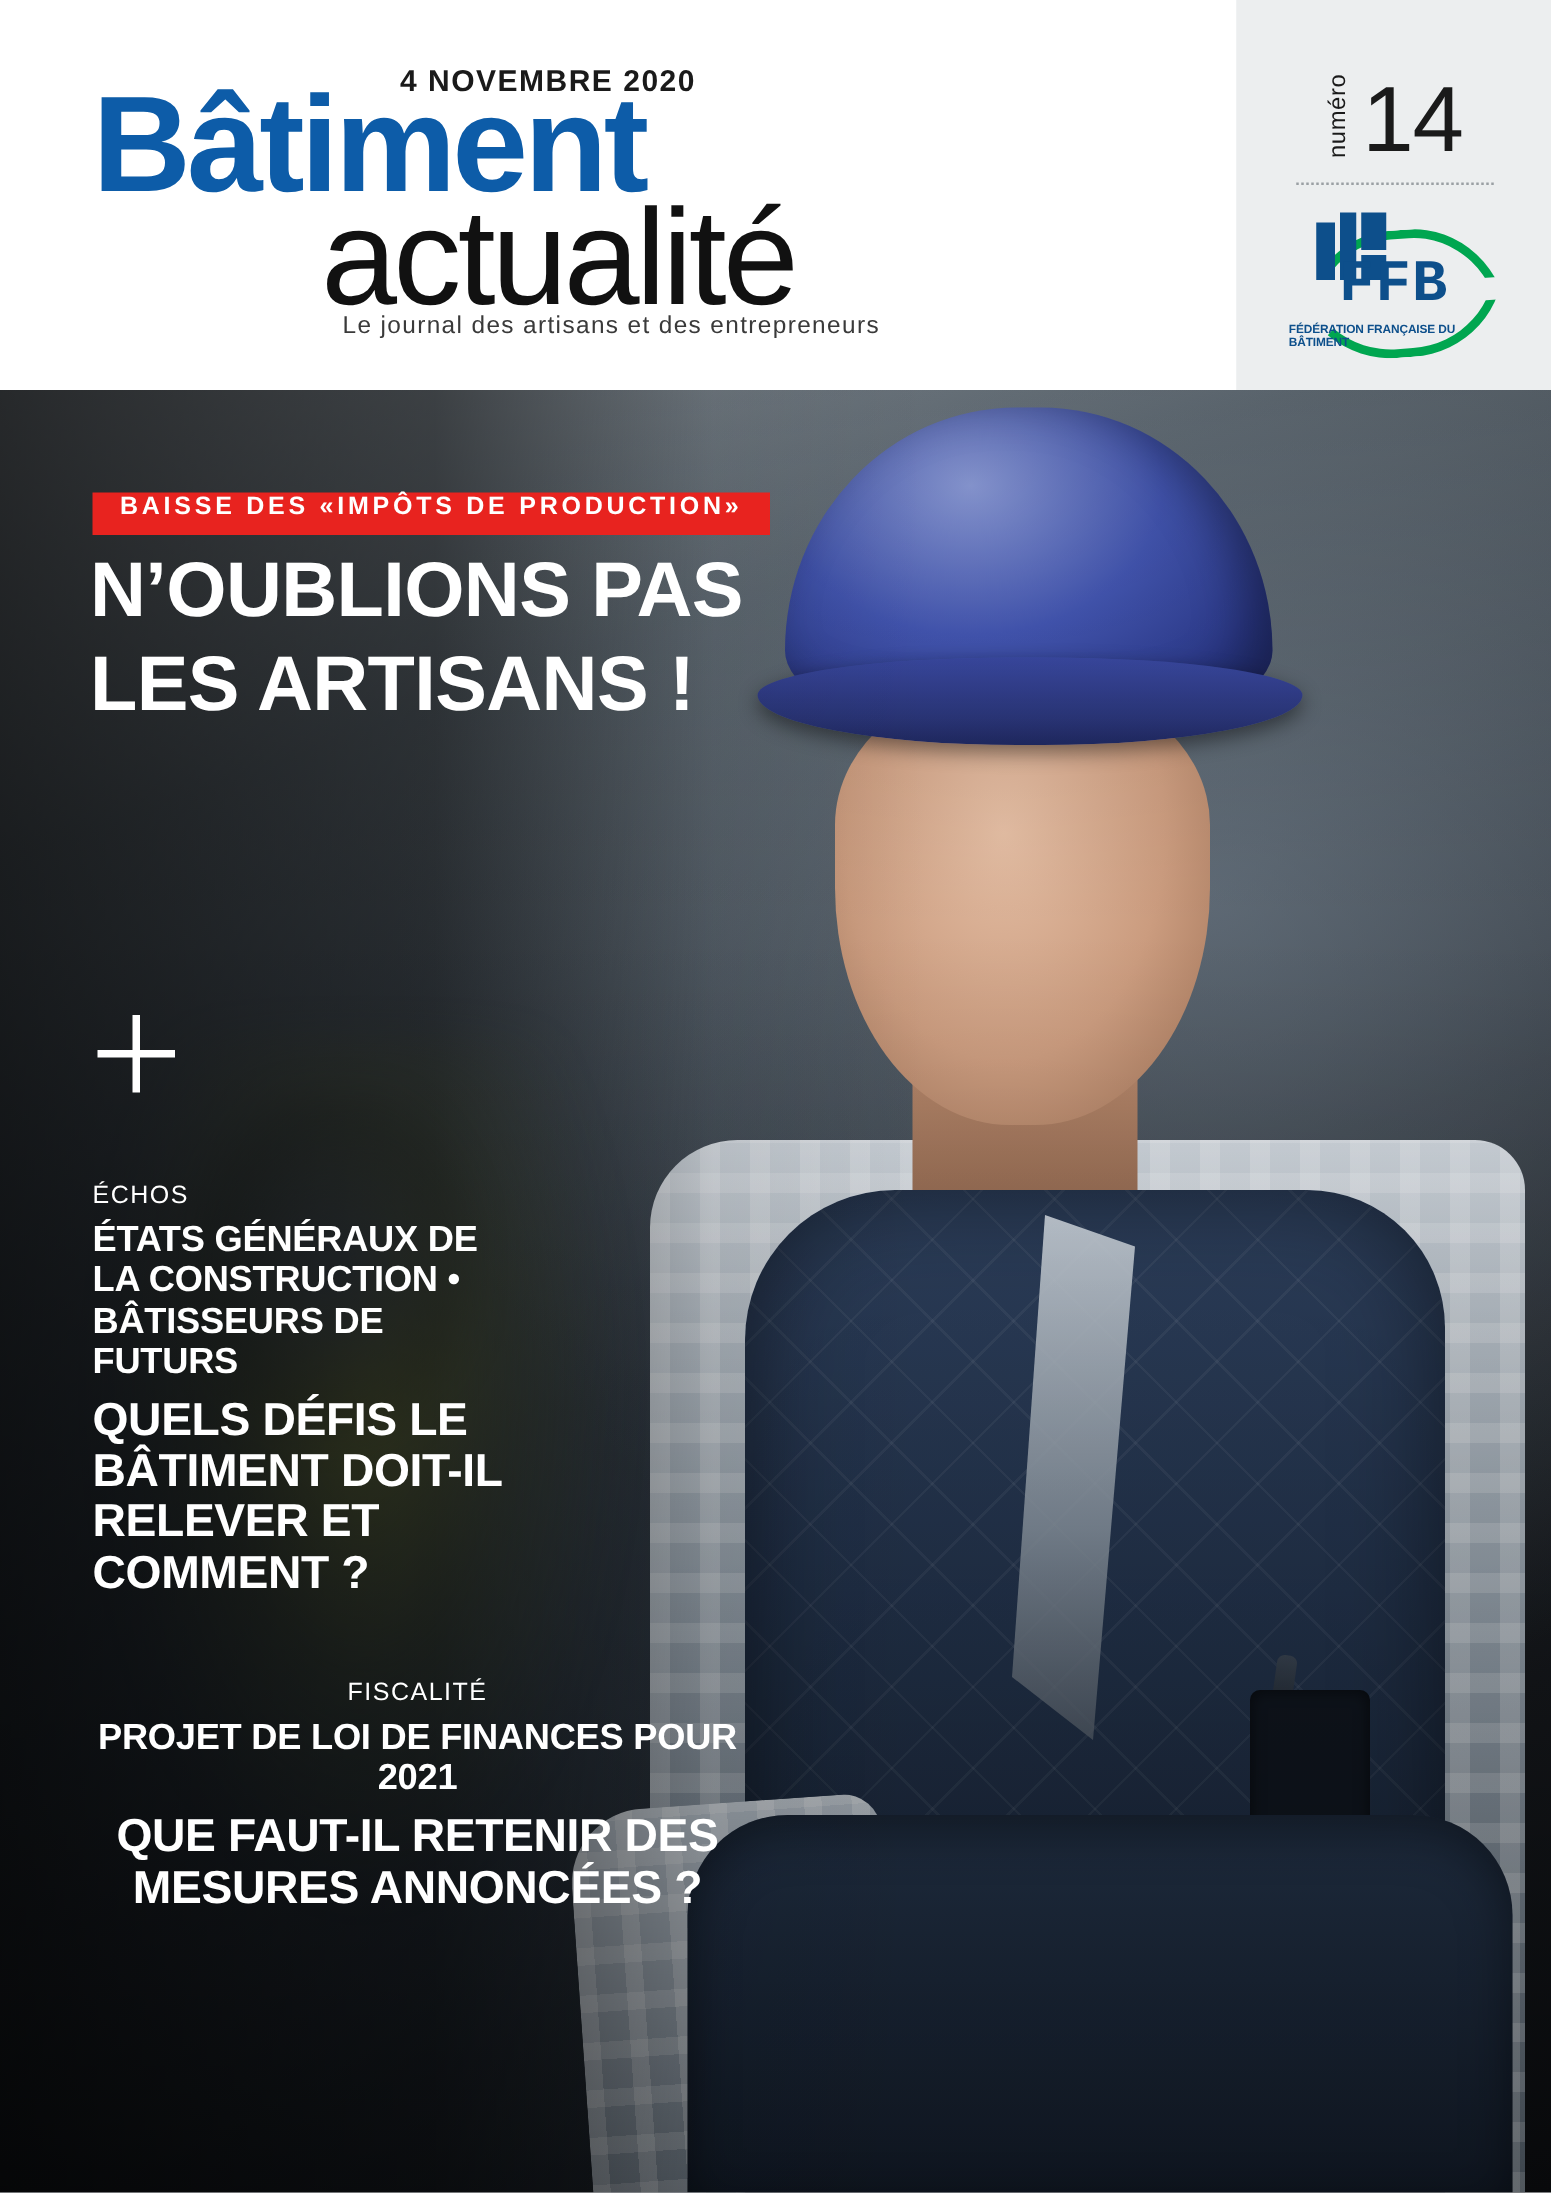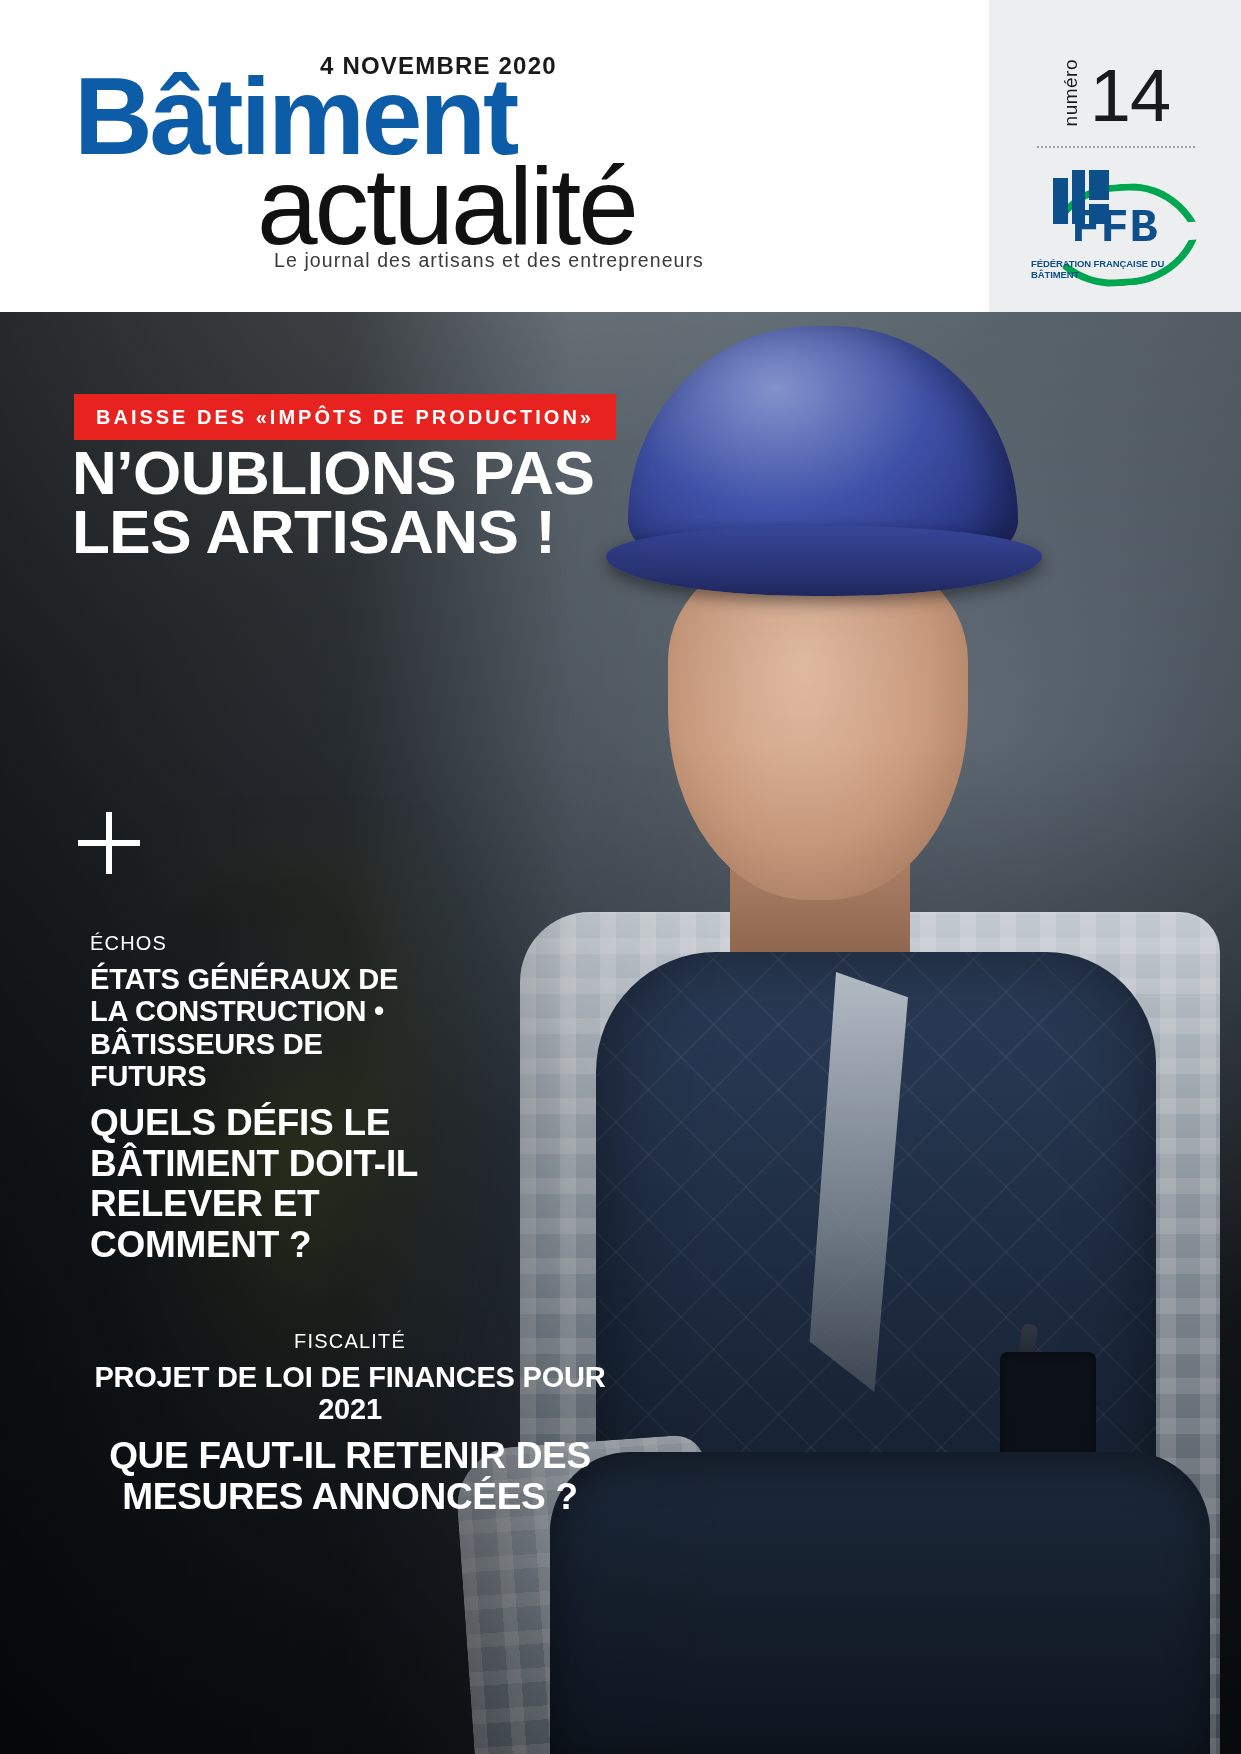--- a/index.html
+++ b/index.html
@@ -365,56 +365,57 @@
   
   .kicker {
     position: absolute;
     left: 74px;
     top: 82px;
     background: #e8231f;
     color: #ffffff;
     font-size: 20px;
     font-weight: 700;
     letter-spacing: 3.0px;
-    padding: 12px 22px 11px 22px;
+    padding: 0 22px 11px 22px;
     white-space: nowrap;
   }
   .headline {
     position: absolute;
     left: 72px;
     top: 132px;
     color: #ffffff;
     font-weight: 700;
     font-size: 62px;
     line-height: 0.95;
     letter-spacing: -0.5px;
     font-family: "Liberation Sans", sans-serif;
   }
-  .headline .l2 { display: block; }
+  .headline .l2 { display: block; margin-top: 16px; }
 
   .plus-mark {
     position: absolute;
     left: 78px;
     top: 500px;
     width: 62px;
     height: 62px;
   }
   .plus-mark::before,
   .plus-mark::after {
     content: "";
     position: absolute;
     background: #ffffff;
   }
   .plus-mark::before { left: 0; top: 28px; width: 62px; height: 6px; }
   .plus-mark::after  { left: 28px; top: 0; width: 6px; height: 62px; }
 
   .teaser {
     position: absolute;
-    left: 90px;
+    left: 74px;
     color: #ffffff;
+    margin-top: 13px;
   }
   .teaser .rubric {
     font-size: 20px;
     font-weight: 400;
     letter-spacing: 1.2px;
     margin-bottom: 8px;
   }
   .teaser .t-sub {
     font-size: 29px;
     font-weight: 700;

